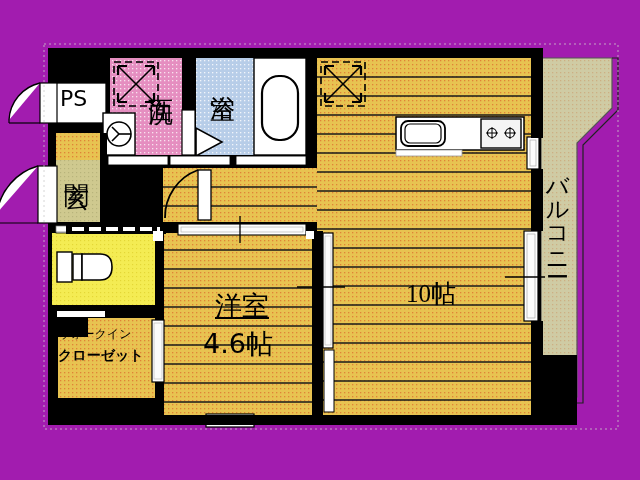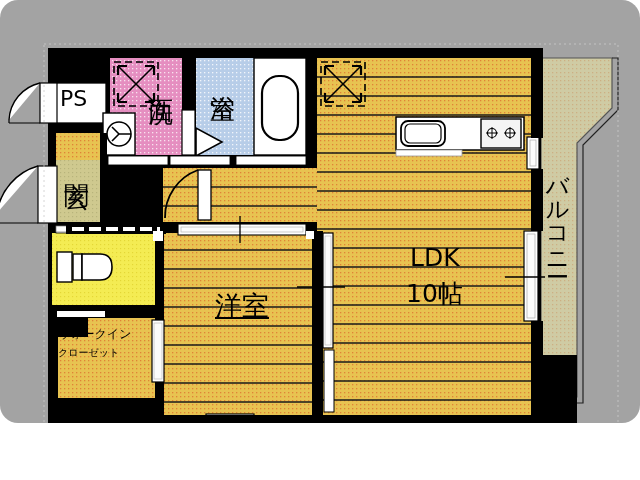--- a/index.html
+++ b/index.html
@@ -6,24 +6,23 @@
     margin: 0;
     padding: 0;
     background: #ffffff;
   }
   body {
     font-family: "Liberation Sans", sans-serif;
   }
   #stage {
     position: relative;
     width: 640px;
-    height: 423px;
-    background: #a3a3a3;
+    height: 480px;
+    background: #a21caf;
     overflow: hidden;
-    border-radius: 18px;
   }
   #plan-svg {
     position: absolute;
     left: 0;
     top: 0;
     width: 640px;
     height: 480px;
     display: block;
   }
   .lbl {
@@ -324,22 +323,22 @@
 
   <div class="lbl" style="left:60px; top:88px; font-size:22px; font-weight:400;">PS</div>
 
   <div class="lbl lbl-vert" style="left:148px; top:80px; font-size:25px;">洗面</div>
 
   <div class="lbl lbl-vert" style="left:210px; top:76px; font-size:25px;">浴室</div>
 
   <div class="lbl lbl-vert" style="left:64px; top:164px; font-size:25px;">玄関</div>
 
   <div class="lbl" style="left:58px; top:328px; font-size:12px; letter-spacing:0px;">ウォークイン</div>
-  <div class="lbl" style="left:58px; top:348px; font-size:10px; letter-spacing:0px;">クローゼット</div>
+  <div class="lbl" style="left:58px; top:348px; font-size:14px; letter-spacing:0px;font-weight:bold;">クローゼット</div>
 
   <div class="lbl" style="left:215px; top:292px; font-size:27px;text-decoration:underline;">洋室</div>
-
-  <div class="lbl" style="left:410px; top:245px; font-size:25px;">LDK</div>
-  <div class="lbl" style="left:406px; top:281px; font-size:25px;">10帖</div>
+  <div class="lbl" style="left:203px; top:330px; font-size:27px;">4.6帖</div>
+
+  <div class="lbl" style="left:406px; top:281px; font-size:25px;font-family:Liberation Serif, serif;">10帖</div>
 
   <div class="lbl lbl-vert" style="left:546px; top:160px; font-size:23px;">バルコニー</div>
 
 </div>
 
 </body></html>

